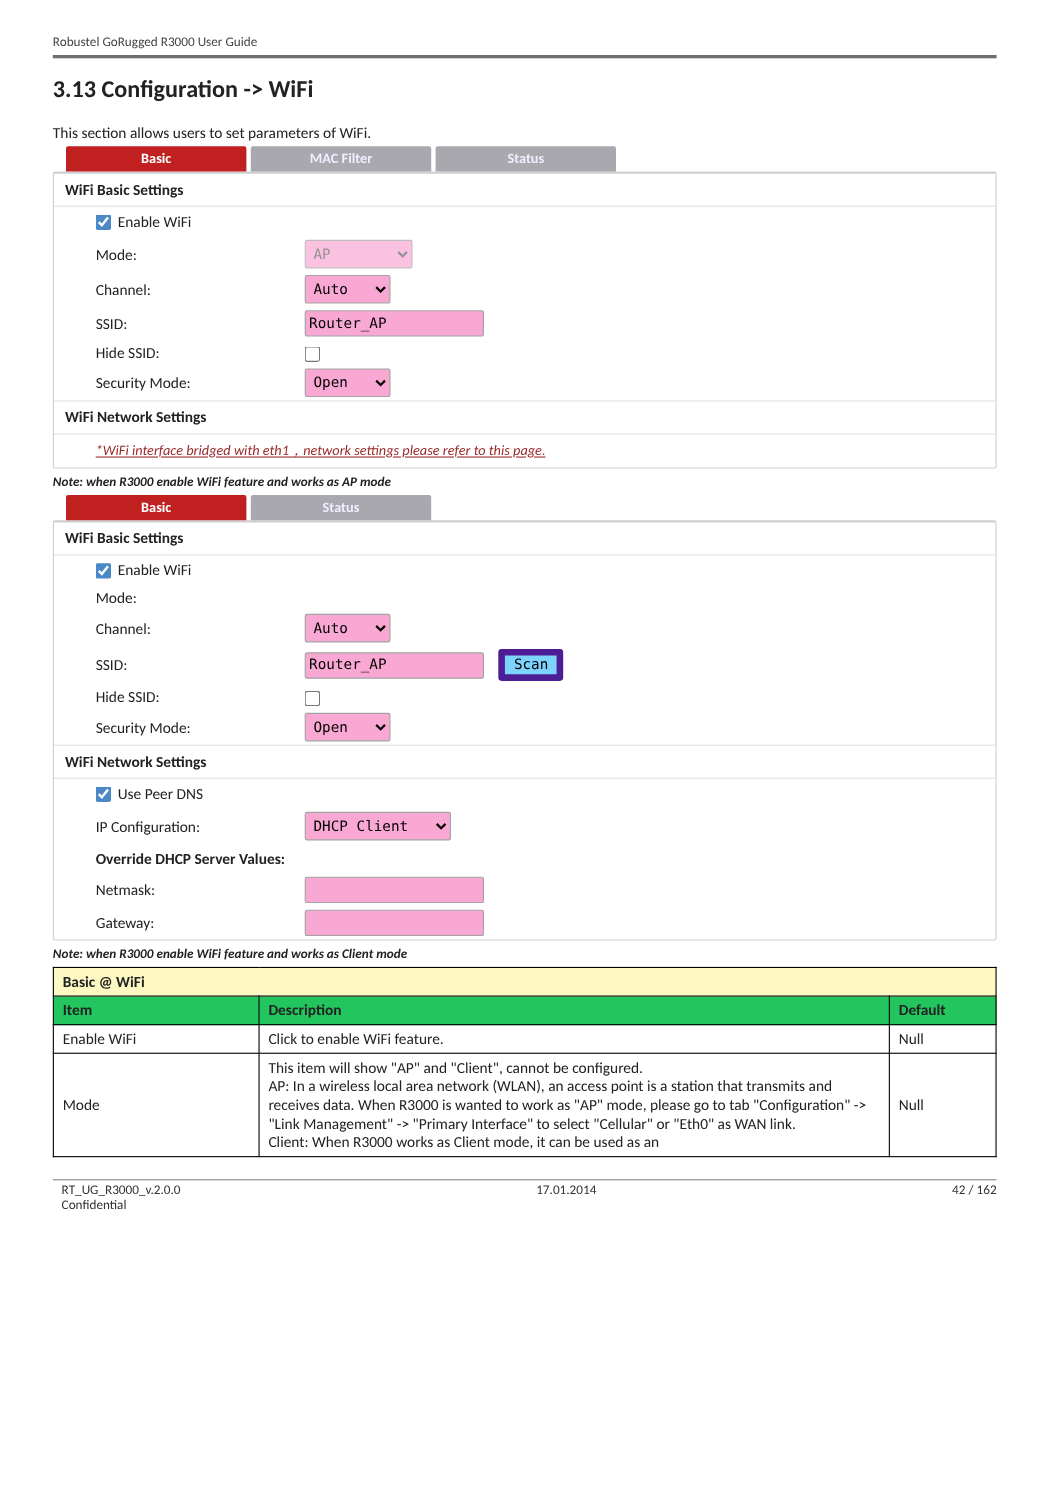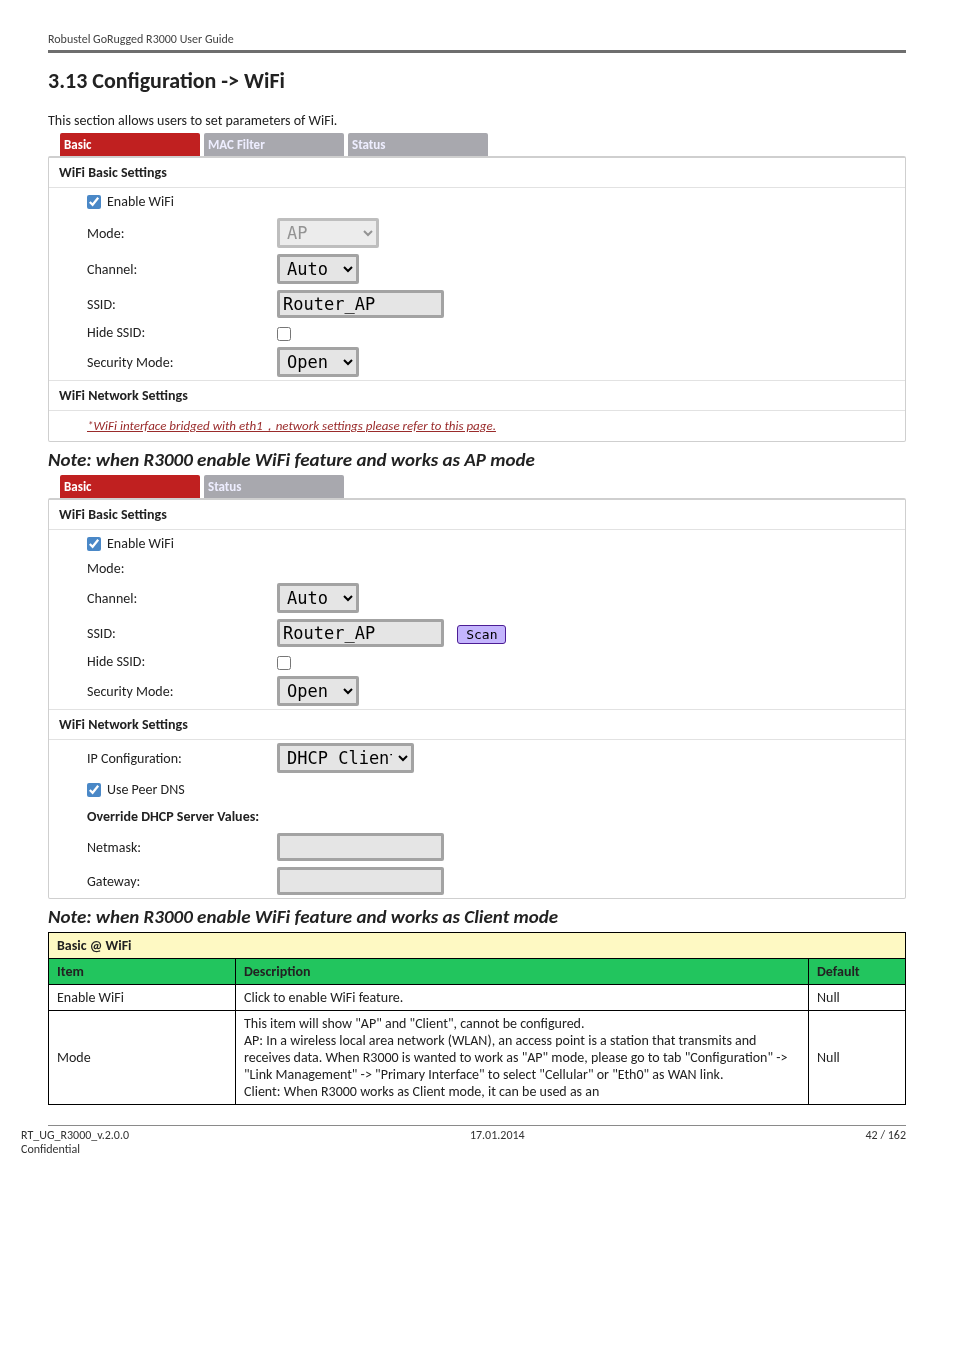--- a/index.html
+++ b/index.html
@@ -4,46 +4,46 @@
 <style>
   body{margin:0;font-family:Calibri,Arial,sans-serif;color:#222;background:#fff;width:954px}
   .page{padding:32px 48px 10px 48px}
   .running-head{font-size:12px;color:#444;margin-bottom:2px}
   .hr-thick{border:none;border-top:3px solid #6e6e6e;margin:4px 0 14px 0}
   .hr-thin{border:none;border-top:1.5px solid #8a8a8a;margin:0}
   h2{font-size:22px;font-weight:700;margin:12px 0 18px 0}
   .intro{font-size:14px;margin:0 0 4px 0}
   
   .tabbar{font-size:0;margin-left:12px}
-  .tab{display:inline-block;font-size:13px;font-weight:700;color:#fff;text-align:left;padding:4px 4px;width:132px;border-radius:2px 2px 0 0;margin-right:4px;vertical-align:bottom}
+  .tab{display:inline-block;font-size:13px;font-weight:700;color:#fff;text-align:center;padding:4px 16px;width:132px;border-radius:2px 2px 0 0;margin-right:4px;vertical-align:bottom}
   .tab-active{background:#c02020}
   .tab-inactive{background:#a8a8ae;color:#eef}
   
   .panel{border:1px solid #cfcfcf;border-top:2px solid #cfcfcf;border-radius:2px;margin:0 0 6px 0}
   .section-head{font-weight:700;font-size:14px;padding:6px 10px;border-bottom:1px solid #e2e2e2}
   .row{display:flex;align-items:center;padding:5px 10px 5px 38px;font-size:14px}
   .row.tight{padding-top:3px;padding-bottom:3px}
   .row .label{width:190px}
   .row .ctrl{flex:1}
-  select,input[type=text]{font-family:monospace,Consolas;font-size:17px;border:3px solid #a3a3a3;border-radius:2px;background:#e5e5e5;padding:1px 3px;height:20px;box-sizing:content-box}
+  select,input[type=text]{font-family:monospace,Consolas;font-size:13px;border:1px solid #a3a3a3;border-radius:2px;background:#f9a8d4;padding:1px 3px;height:20px;box-sizing:content-box}
   select{height:22px}
   input.chk{margin:0 6px 0 0;width:14px;height:14px;vertical-align:middle;accent-color:#4a88c7}
   .link-row{padding:6px 10px 6px 38px;font-size:13px}
   .link-row a{color:#9a2b2b;font-style:italic;text-decoration:underline}
-  .note{font-style:italic;font-weight:600;font-size:19px;margin:6px 0 4px 0}
+  .note{font-style:italic;font-weight:600;font-size:12px;margin:6px 0 4px 0}
   .note span.nb{font-weight:700}
-  .scan-btn{font-family:monospace;font-size:13px;border:1px solid #4c1d95;border-radius:3px;background:#c4b5fd;margin-left:10px;padding:1px 8px}
+  .scan-btn{font-family:monospace;font-size:13px;border:6px solid #4c1d95;border-radius:3px;background:#7dd3fc;margin-left:10px;padding:1px 8px}
   
   table.desc{border-collapse:collapse;width:100%;margin-top:4px;font-size:14px}
   table.desc th,table.desc td{border:1px solid #000;padding:4px 8px;vertical-align:top;text-align:left}
   .thead-col{background:#22c55e}
   .title-row td{background:#fef9c3;text-align:center;font-weight:700}
   .justify{text-align:justify}
   
-  .footer{display:flex;justify-content:space-between;font-size:12px;color:#333;padding:2px 48px 0 21px}
+  .footer{display:flex;justify-content:space-between;font-size:12px;color:#333;padding:2px 48px 0 56px}
   .footer .mid{flex:1;text-align:center}
 </style>
 </head>
 <body>
 
 <div class="page">
   <div class="running-head">Robustel GoRugged R3000 User Guide</div>
   <hr class="hr-thick">
 
   <h2>3.13  Configuration -&gt; WiFi</h2>
@@ -115,27 +115,27 @@
     </div>
     <div class="row tight">
       <span class="label">Hide SSID:</span>
       <span class="ctrl"><input type="checkbox" class="chk" style=""></span>
     </div>
     <div class="row tight">
       <span class="label">Security Mode:</span>
       <span class="ctrl"><select style="width:70px"><option>Open</option></select></span>
     </div>
     <div class="section-head" style="border-top:1px solid #e2e2e2">WiFi Network Settings</div>
+    <div class="row">
+      <input type="checkbox" class="chk" checked="" style="">
+      <span>Use Peer DNS</span>
+    </div>
     <div class="row tight">
       <span class="label">IP Configuration:</span>
       <span class="ctrl"><select style="width:125px"><option>DHCP Client</option></select></span>
-    </div>
-    <div class="row">
-      <input type="checkbox" class="chk" checked="" style="">
-      <span>Use Peer DNS</span>
     </div>
     <div class="row" style="padding-left:38px;font-weight:700">Override DHCP Server Values:</div>
     <div class="row tight">
       <span class="label">Netmask:</span>
       <span class="ctrl"><input type="text" style="width: 155px;" value=""></span>
     </div>
     <div class="row tight">
       <span class="label">Gateway:</span>
       <span class="ctrl"><input type="text" style="width: 155px;" value=""></span>
     </div>

